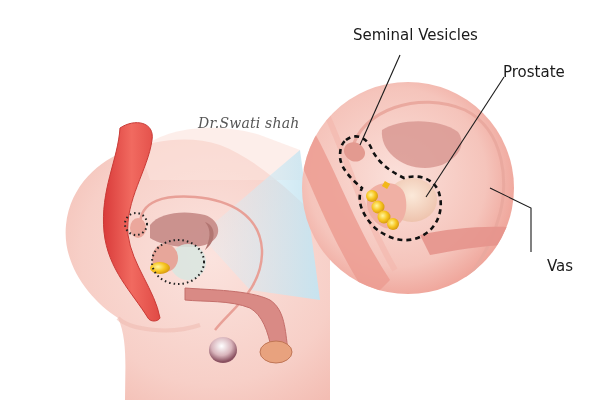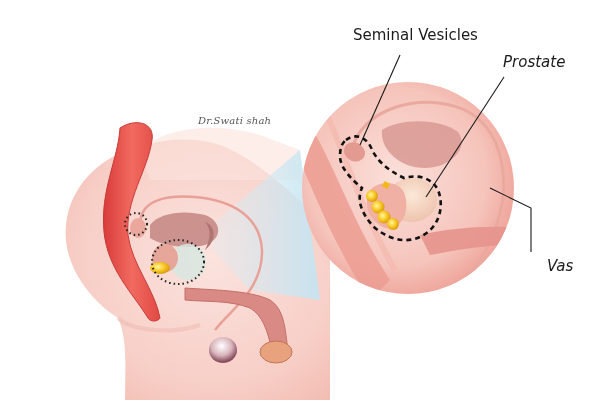--- a/index.html
+++ b/index.html
@@ -1,19 +1,19 @@
 <!DOCTYPE html>
 <html><head>
 <meta charset="utf-8">
 <style>
   html, body { margin:0; padding:0; background:#ffffff; }
   body { width:600px; height:400px; position:relative; overflow:hidden; font-family:"DejaVu Sans", sans-serif; }
   .stage { position:absolute; left:0; top:0; width:600px; height:400px; }
   .label { position:absolute; font-family:"DejaVu Sans", sans-serif; font-size:15px; color:#1a1a1a; white-space:nowrap; line-height:1;margin-left:31px; }
-  .signature { position:absolute; font-family:"DejaVu Serif", serif; font-style:italic; font-size:10px; color:#555; left:198px; top:115px; letter-spacing:0.2px; }
+  .signature { position:absolute; font-family:"DejaVu Serif", serif; font-style:italic; font-size:14px; color:#555; left:198px; top:115px; letter-spacing:0.2px; }
 </style>
 </head>
 <body>
 
 <div class="stage">
   <svg width="600" height="400" viewBox="0 0 600 400" xmlns="http://www.w3.org/2000/svg">
     <defs>
       <radialGradient id="skinGrad" cx="0.55" cy="0.45" r="0.7">
         <stop offset="0" stop-color="#fbe3de"></stop>
         <stop offset="0.7" stop-color="#f7cfc7"></stop>
@@ -114,15 +114,15 @@
     <g stroke="#1a1a1a" stroke-width="1.1" fill="none">
       <line x1="400" y1="55" x2="360" y2="145"></line>
       <line x1="504" y1="77" x2="426" y2="197"></line>
       <polyline points="490,188 531,208 531,252"></polyline>
     </g>
   </svg>
 
   <div class="signature">Dr.Swati shah</div>
 
   <div class="label" style="left:322px; top:28px;">Seminal Vesicles</div>
-  <div class="label" style="left:472px; top:55px;font-style:italic;">Prostate</div>
-  <div class="label" style="left:516px; top:259px;font-style:italic;">Vas</div>
+  <div class="label" style="left:472px; top:65px;">Prostate</div>
+  <div class="label" style="left:516px; top:259px;">Vas</div>
 </div>
 
 </body></html>

